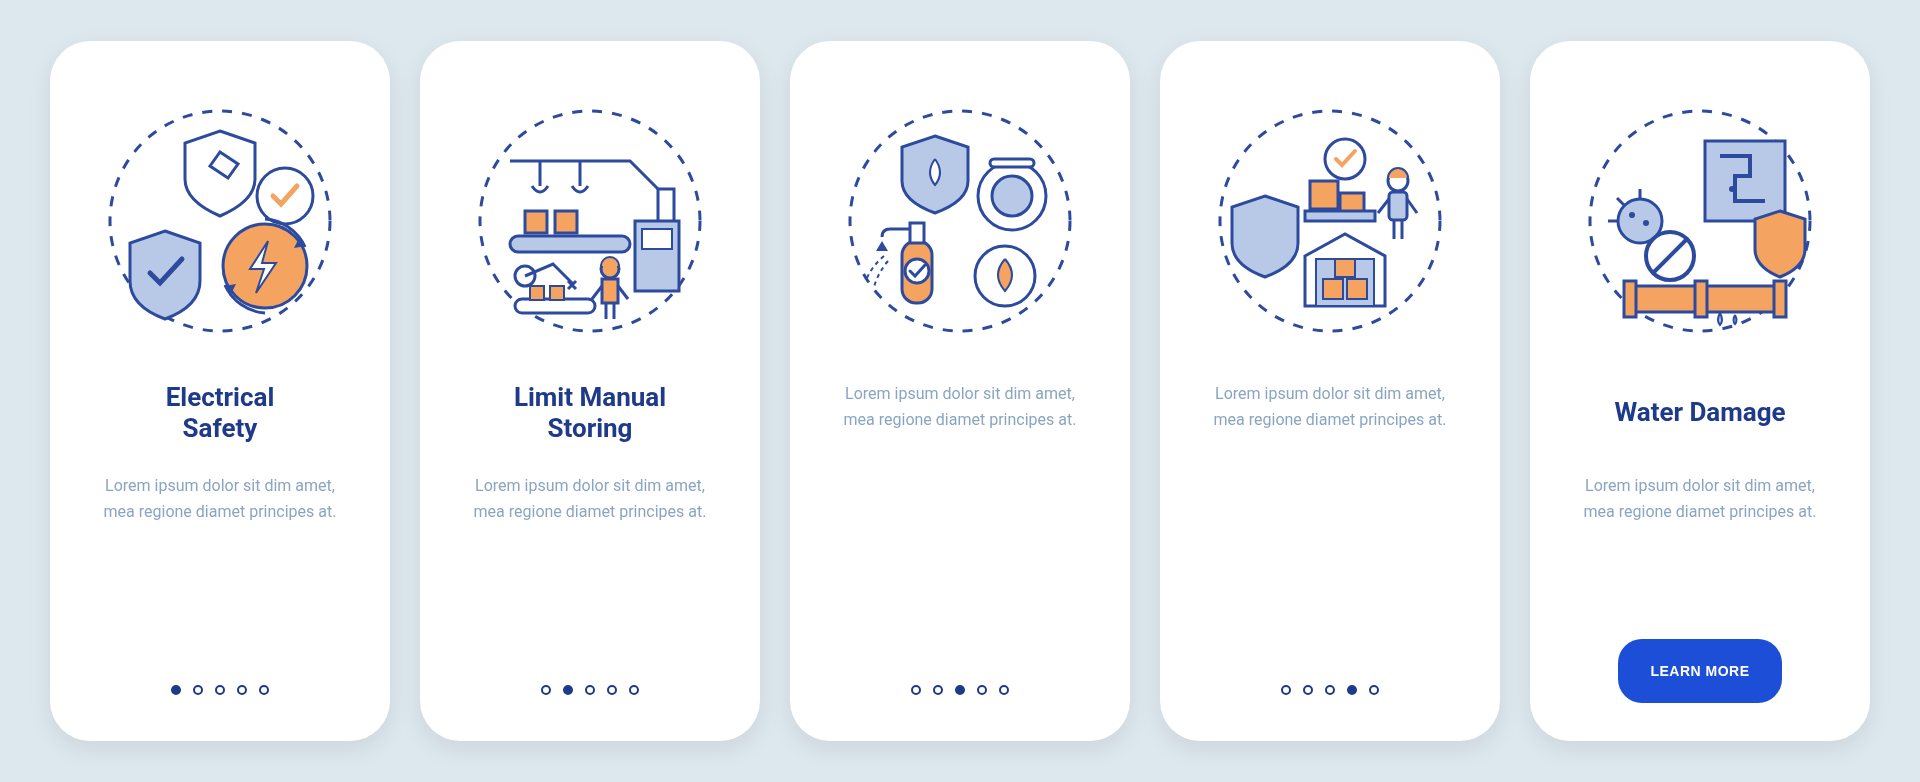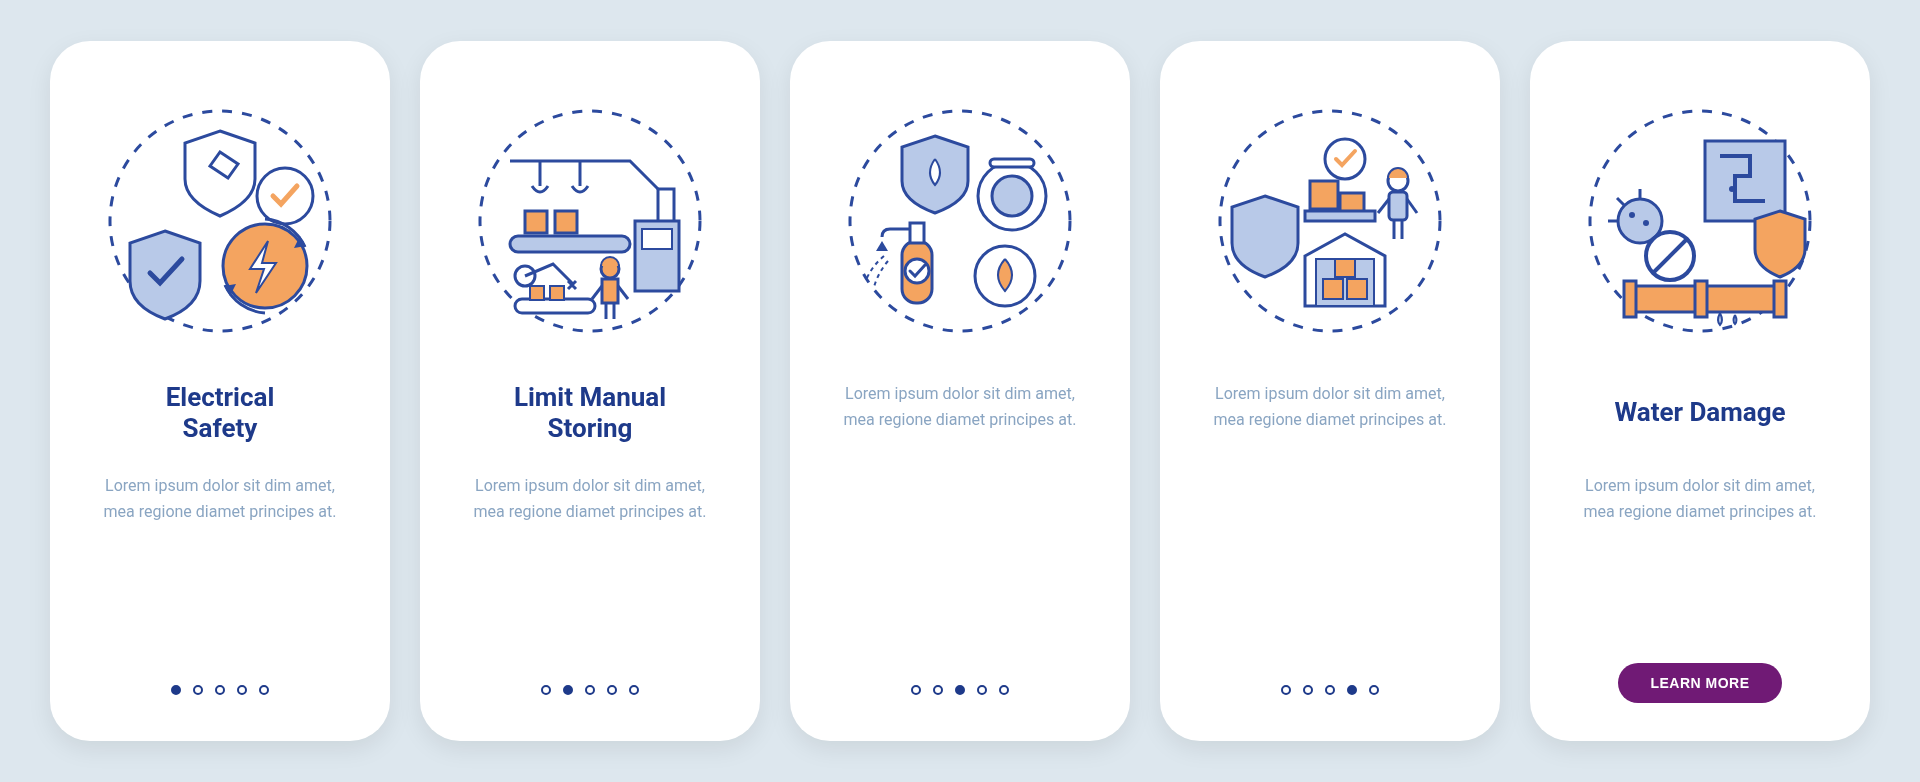--- a/index.html
+++ b/index.html
@@ -68,25 +68,25 @@
     border: 2px solid #1e3a8a;
     border-radius: 50%;
     background: transparent;
   }
   .dot.active {
     background: #1e3a8a;
   }
   .cta {
     position: absolute;
     bottom: 38px;
-    background: #701a75;
+    background: #1d4ed8;
     color: #fff;
     border: none;
     border-radius: 24px;
-    padding: 12px 32px;
+    padding: 24px 32px;
     font-size: 14px;
     font-weight: 700;
     letter-spacing: 0.5px;
     cursor: pointer;
   }
   svg { overflow: visible; }
 </style>
 </head>
 <body>
 

